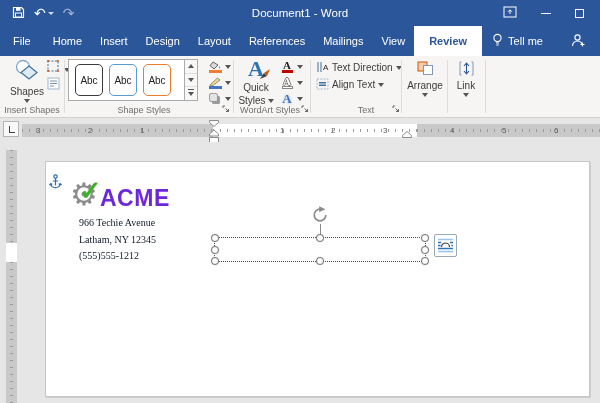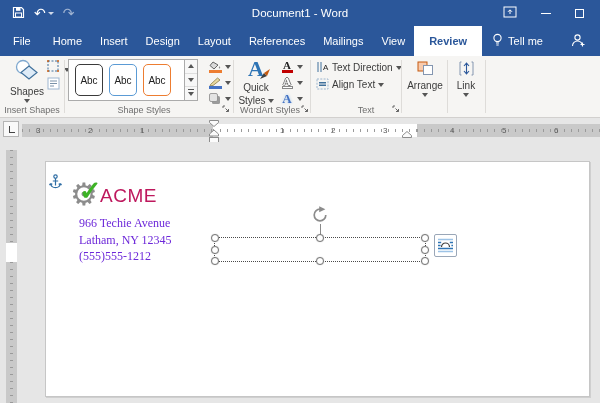--- a/index.html
+++ b/index.html
@@ -66,24 +66,24 @@
   .rnum { position:absolute; top:2px; font-size:8px; color:#595959; }
 
   
   .docarea { position:absolute; top:142px; left:0; right:0; bottom:0; background:#e6e6e6; }
   .vruler { position:absolute; left:6px; top:8px; width:11px; bottom:0; background-color:#c9c9c9;
             background-image:repeating-linear-gradient(to bottom,#9a9a9a 0 1px,transparent 1px 7px);
             background-size:3px 100%; background-position:4px 0; background-repeat:no-repeat; }
   .vruler .vwhite { position:absolute; left:0; right:0; top:93px; height:19px; background:#fff; }
   .page { position:absolute; left:45px; top:19px; width:545px; height:236px; background:#ffffff; border:1px solid #c6c6c6; box-shadow:1px 1px 0 #cfcfcf; }
 
-  .company { position:absolute; left:54px; top:23px; font-size:19px; font-weight:normal; letter-spacing:0.5px; color:#be185d; }
+  .company { position:absolute; left:54px; top:23px; font-size:23px; font-weight:bold; letter-spacing:0.5px; color:#6d28d9; }
   .gear { position:absolute; left:24px; top:17px; font-size:31px; color:#8c8c8c; line-height:1; }
   .checkmark { position:absolute; left:33px; top:16px; font-size:27px; font-weight:bold; color:#3db226; line-height:1; }
-  .address { position:absolute; left:33px; top:53px; font-family:"Liberation Serif", serif; font-size:12px; line-height:16.5px; color:#6d28d9; }
+  .address { position:absolute; left:33px; top:53px; font-family:"Liberation Serif", serif; font-size:10px; line-height:16.5px; color:#0f172a; }
 
   .selbox { position:absolute; left:168px; top:75px; width:212px; height:25px; border:1px dotted #4a4a4a; }
   .handle { position:absolute; width:8px; height:8px; border-radius:50%; background:#fff; border:1px solid #767676; box-shadow:0 0 1px rgba(0,0,0,.3); }
   .h-tl { left:-4px; top:-4px; }  .h-tm { left:calc(50% - 4px); top:-4px; }  .h-tr { right:-4px; top:-4px; }
   .h-ml { left:-4px; top:calc(50% - 4px); } .h-mr { right:-4px; top:calc(50% - 4px); }
   .h-bl { left:-4px; bottom:-4px; } .h-bm { left:calc(50% - 4px); bottom:-4px; } .h-br { right:-4px; bottom:-4px; }
   .rot-stem { position:absolute; left:calc(50% - .5px); top:-14px; width:1px; height:13px; background:#8a8a8a; }
   .rot-handle { position:absolute; left:calc(50% - 9px); top:-32px; }
 
   .layoutopt { position:absolute; left:388px; top:72px; width:23px; height:23px; background:#fff; border:1px solid #9aa7b8; border-radius:2px; display:flex; align-items:center; justify-content:center; }

